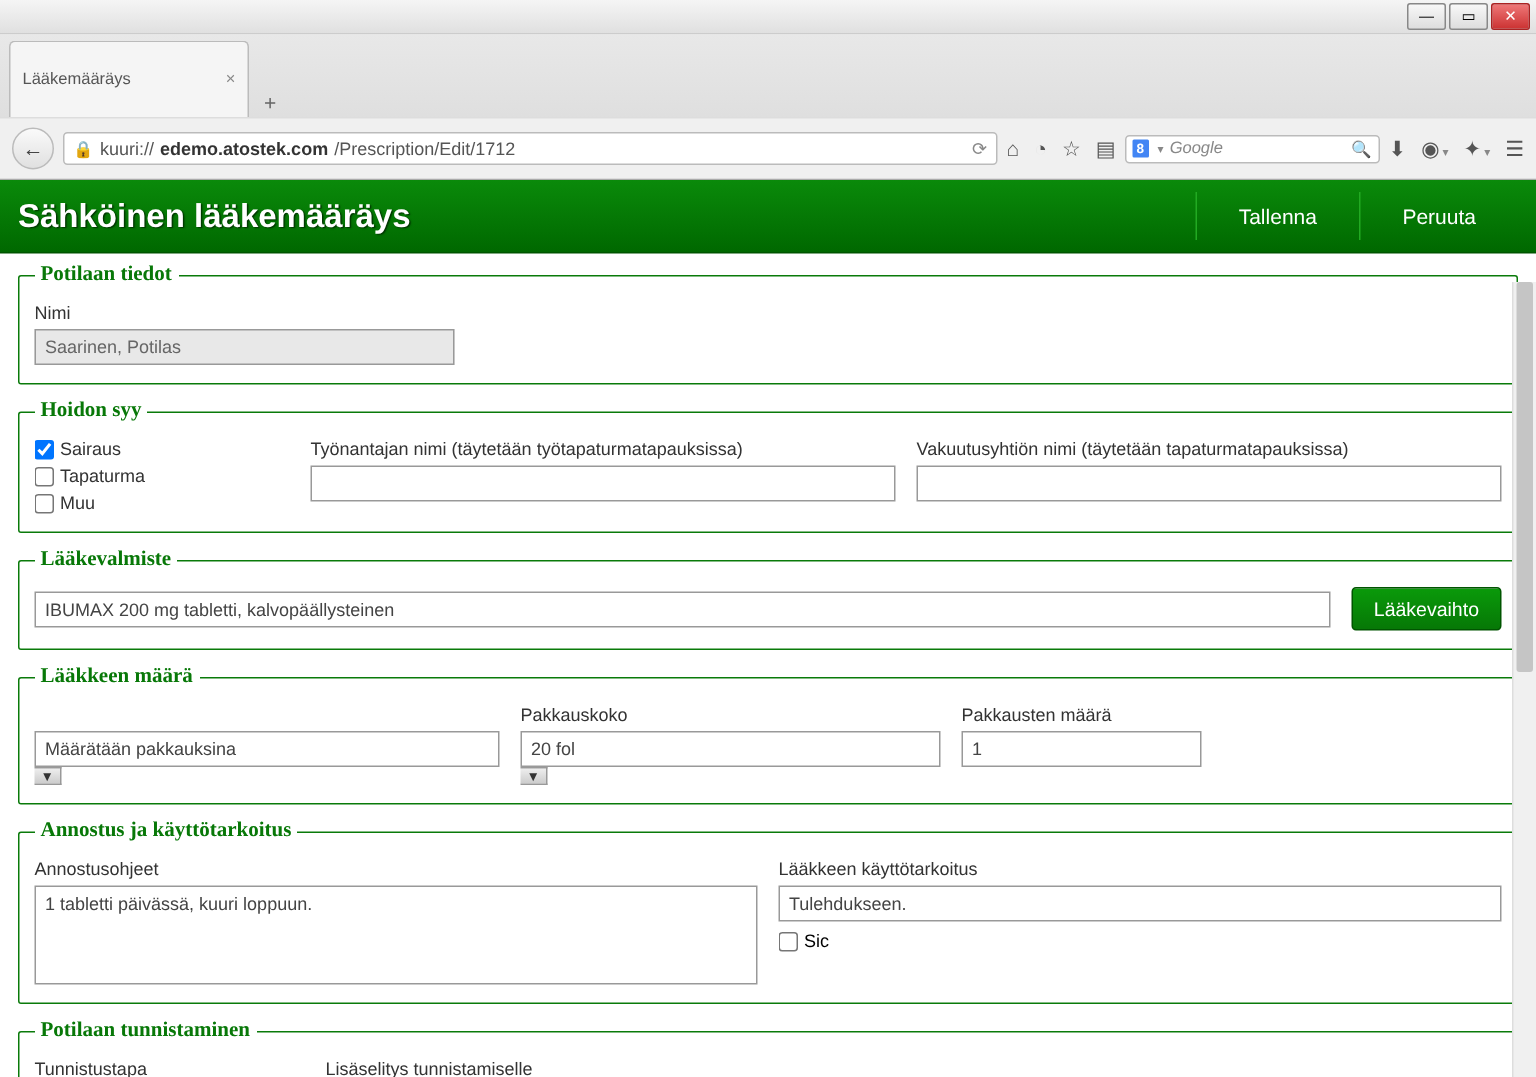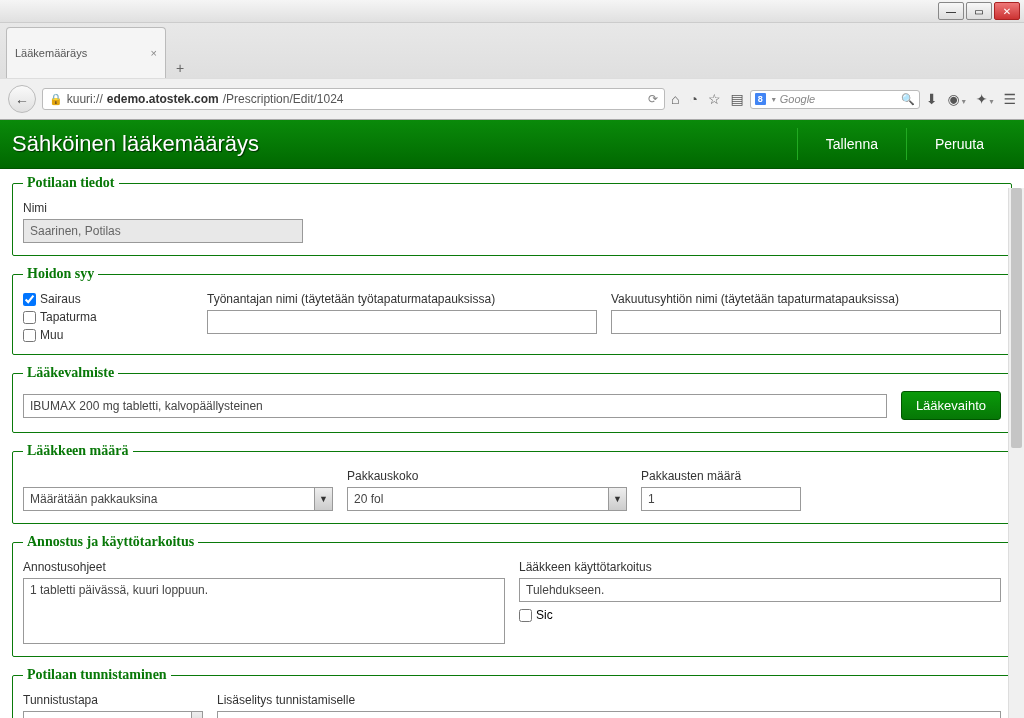--- a/index.html
+++ b/index.html
@@ -20,37 +20,37 @@
 .addr .lock { color:#7a7; font-size:11px;}
 .addr .refresh { margin-left:auto; color:#888;}
 .toolbar-icons { display:flex; align-items:center; gap:10px; color:#555; font-size:14px;}
 .search-box { border:1px solid #bbb; border-radius:3px; background:#fff; padding:2px 4px; display:flex; align-items:center; gap:4px; width:170px; font-size:11px; color:#888;}
 .search-box .g-badge { background:#4285f4; color:#fff; font-size:9px; padding:1px 3px; border-radius:1px; font-weight:bold;}
 .dd { font-size:8px; color:#888; margin-left:2px;}
 
 
 .page-wrap { padding:0; }
 .green-header { background: linear-gradient(#0a8a0a, #006800); color:#fff; display:flex; align-items:center; padding:8px 12px; border-bottom:1px solid #050;}
-.green-header h1 { font-size:22px; font-weight:normal; text-shadow:1px 1px 1px #030; flex:1;}
+.green-header h1 { font-size:22px; font-weight:bold; text-shadow:1px 1px 1px #030; flex:1;}
 .hdr-btn { color:#fff; padding:8px 28px; border-left:1px solid #2a2; font-size:14px; cursor:pointer;}
 .content-area { padding:6px 12px 20px 12px; overflow-y:auto; height:612px;}
 fieldset { border:1px solid #0a7a0a; border-radius:2px; padding:10px 10px 12px 10px; margin-bottom:10px;}
 legend { color:#087808; font-size:14px; font-weight:bold; padding:0 4px;font-family:Liberation Serif, serif;}
 .row { display:flex; gap:14px; }
 .col { display:flex; flex-direction:column; gap:2px;}
 .label { color:#333; font-size:12px; margin-bottom:2px;}
 input[type=text], textarea, select {
   border:1px solid #999; padding:4px 6px; font-size:12px; background:#fff; color:#444;
 }
 input[readonly] { background:#e8e8e8; color:#666;}
 textarea { resize:none; }
 .checkbox-col { display:flex; flex-direction:column; gap:4px; font-size:12px; color:#333; min-width:170px;}
 .checkbox-col label { display:flex; align-items:center; gap:4px;}
 .green-btn { background:linear-gradient(#0a9a0a,#067806); color:#fff; border:1px solid #050; border-radius:3px; padding:6px 14px; font-size:13px; cursor:pointer;}
-.select-wrap { position:relative; display:flex;}
+.select-wrap { position:relative; display:flex;flex-direction:column;}
 .select-wrap input { flex:1;}
 .select-wrap .dd-btn { width:18px; border:1px solid #999; border-left:none; background:linear-gradient(#eee,#ccc); display:flex; align-items:center; justify-content:center; font-size:9px; color:#333;}
 .scrollbar { position:absolute; right:0; top:68px; bottom:0; width:16px; background:#f0f0f0; border-left:1px solid #ddd;}
 .scrollbar .thumb { position:absolute; top:0; left:2px; right:2px; height:260px; background:#c5c5c5; border-radius:2px;}
 .scrollbar .arrow { position:absolute; left:0; right:0; height:16px; display:flex; align-items:center; justify-content:center; font-size:9px; color:#666;}
 .scrollbar .arrow.up{top:0;}
 </style>
 </head>
 <body>
 
@@ -67,21 +67,21 @@
       <span class="close-tab">×</span>
     </div>
     <div class="new-tab">+</div>
   </div>
   <div class="url-bar">
     <div class="nav-back">←</div>
     <div class="addr">
       <span class="lock">🔒</span>
       <span>kuuri://</span>
         <b style="color:#333;">edemo.atostek.com</b>
-        <span>/Prescription/Edit/1024</span>
+        <span>/Prescription/Edit/1712</span>
       <span class="refresh">⟳</span>
     </div>
     <div class="toolbar-icons">
       <span>⌂</span>
       <span>◔</span>
       <span>☆</span>
       <span>▤</span>
     </div>
     <div class="search-box">
       <span class="g-badge">8</span>

